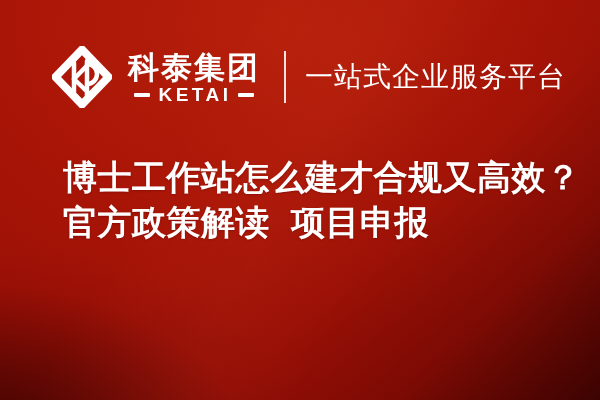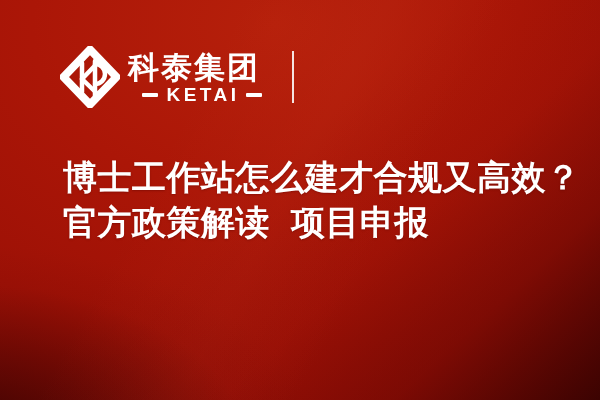--- a/index.html
+++ b/index.html
@@ -46,25 +46,26 @@
     background:
       linear-gradient(118deg,
         rgba(255,255,255,0.00) 30%,
         rgba(255,120,80,0.045) 48%,
         rgba(255,255,255,0.00) 63%);
   }
 
   
   .brand {
     position: absolute;
-    left: 60px;
+    left: 52px;
     top: 40px;
     display: flex;
     align-items: center;
     height: 74px;
+    text-align: center;
   }
 
   .logo-mark {
     width: 60px;
     height: 62px;
     flex: 0 0 auto;
     margin-right: 6px;
     display: block;
   }
 
@@ -193,20 +194,21 @@
       <div class="logo-en-row">
         <span class="logo-dash"></span>
         <span class="logo-en">KETAI</span>
         <span class="logo-dash"></span>
       </div>
     </div>
 
     <div class="brand-divider"></div>
 
     <div class="slogan">
+      <div class="slogan-main">一站式企业服务平台</div>
     </div>
 
   </div>
 
   <div class="headline">
     <div class="headline-line">博士工作站怎么建才合规又高效？</div>
     <div class="headline-line">官方政策解读 项目申报</div>
   </div>
 
 </div>

